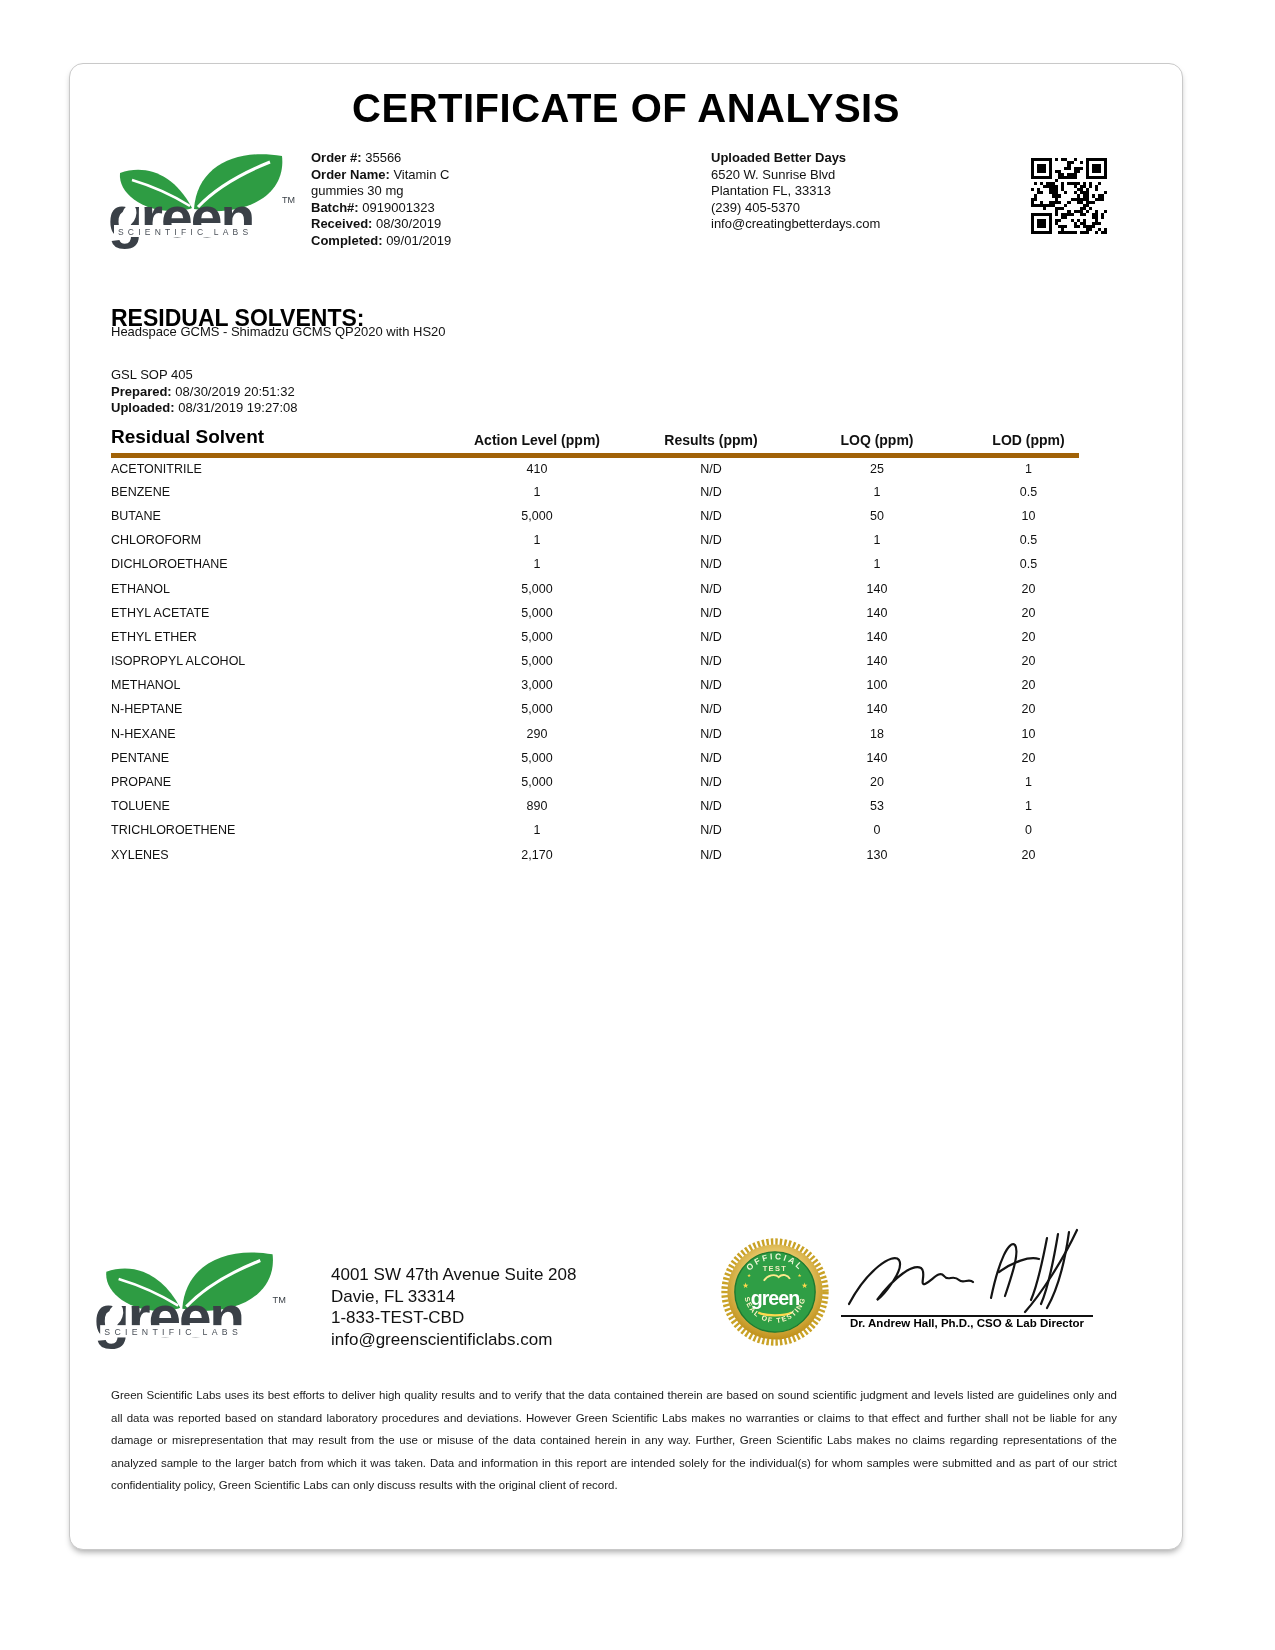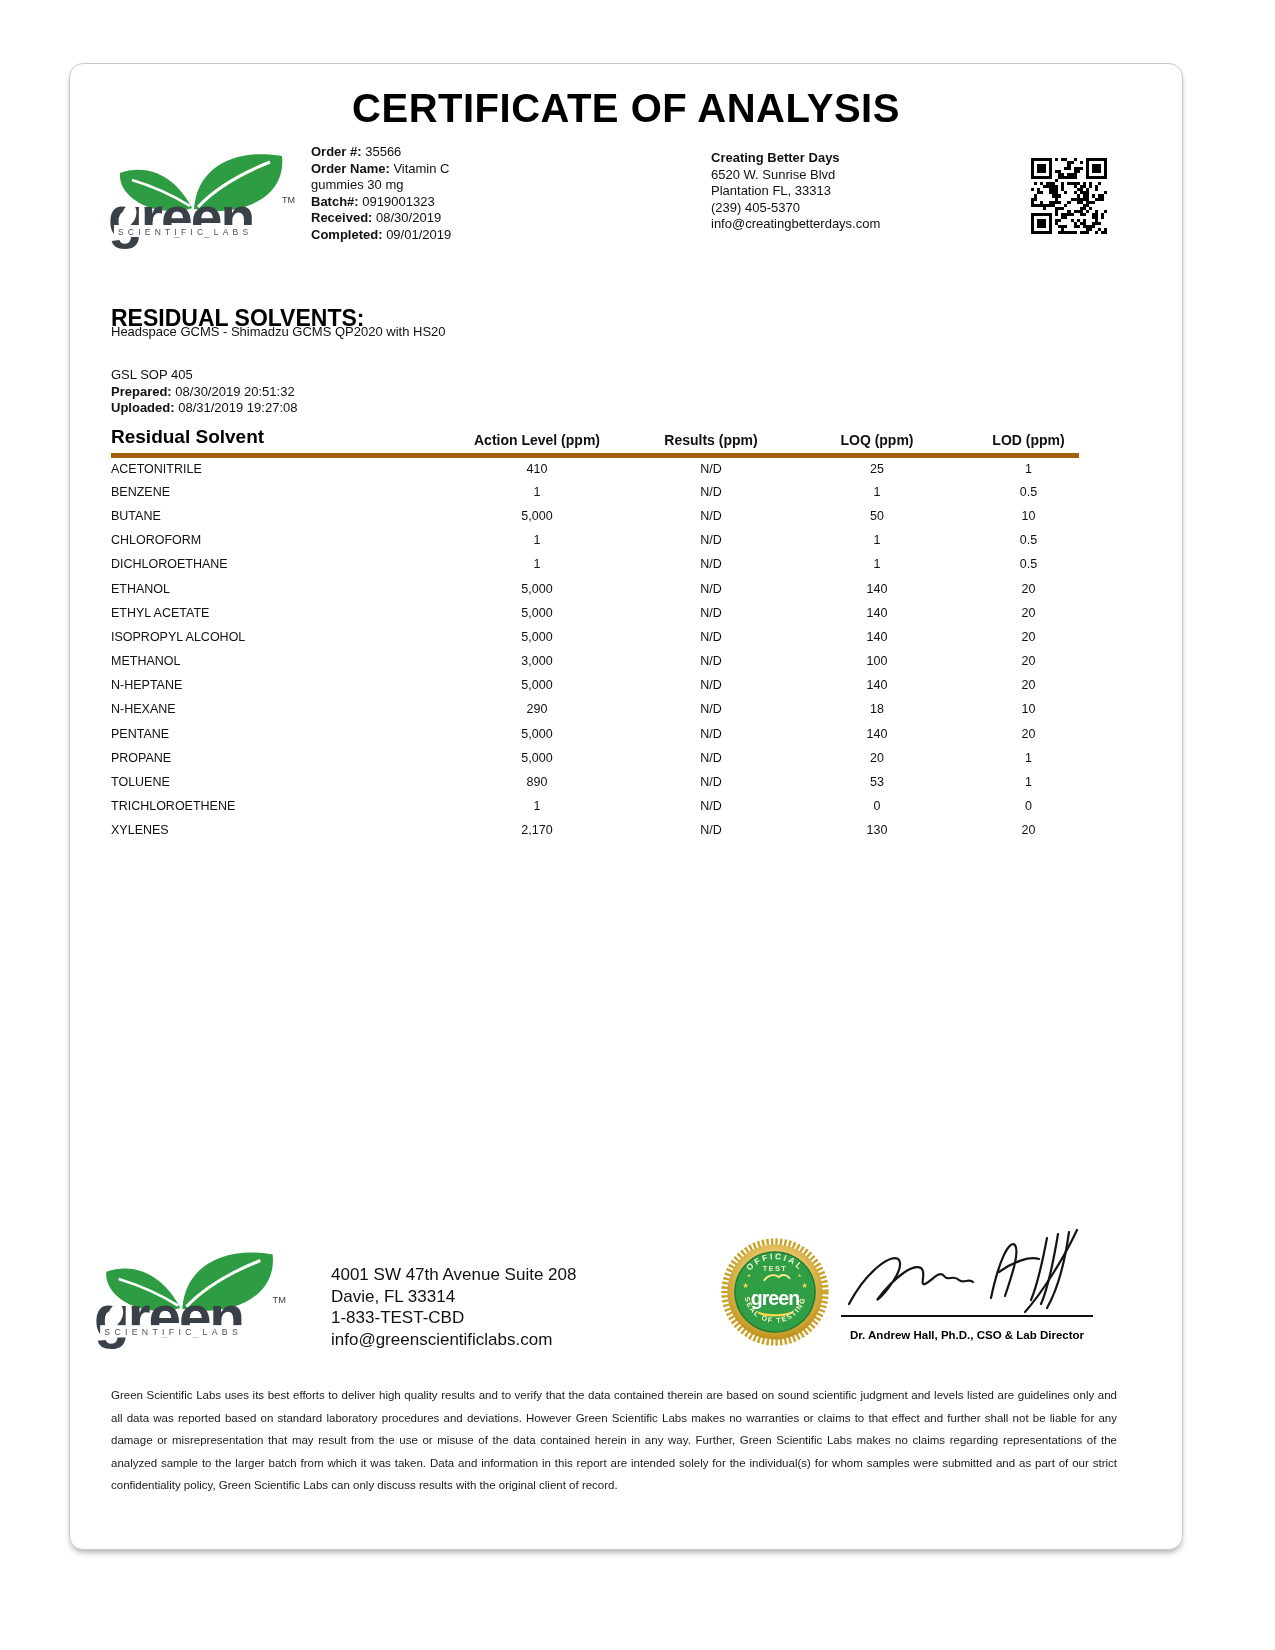--- a/index.html
+++ b/index.html
@@ -14,21 +14,21 @@
     background: #fff; border: 1px solid #c9c9c9; border-radius: 14px;
     box-shadow: 0 4px 6px -2px rgba(0,0,0,0.35);
   }
   .abs { position: absolute; }
   .doc-title {
     left: 0; right: 0; top: 22px; text-align: center;
     font-size: 40px; font-weight: bold; letter-spacing: 0.5px; color: #000;
   }
   
   .logo-box { left: 38px; top: 84px; width: 190px; height: 105px; }
-  .order-block { left: 241px; top: 80px; width: 158px; font-size: 13px; line-height: 16.5px; }
+  .order-block { left: 241px; top: 86px; width: 158px; font-size: 13px; line-height: 16.5px; }
   .client-block { left: 641px; top: 86px; width: 240px; font-size: 13px; line-height: 16.5px; }
   .qr-box { left: 961px; top: 94px; width: 76px; height: 76px; }
   .info-line b { font-weight: bold; }
   
   .section-heading { left: 41px; top: 220px; font-size: 23px; font-weight: bold; color: #000; margin-top: 21px; }
   .method-line { left: 41px; top: 260px; font-size: 13px; }
   .sop-block { left: 41px; top: 303px; font-size: 13px; line-height: 16.5px; }
   
   .solvent-table { left: 41px; top: 362px; width: 968px; border-collapse: collapse; table-layout: fixed; }
   .solvent-table th { vertical-align: bottom; border-bottom: 5px solid #a16207; padding: 0 0 5px 0; }
@@ -36,21 +36,21 @@
   .solvent-table th.col { font-size: 14px; font-weight: bold; text-align: center; }
   .solvent-table td { font-size: 12.5px; height: 24.2px; padding: 0; text-align: center; color: #111; }
   .solvent-table td:first-child { text-align: left; }
   
   .footer-logo-box { left: 24px; top: 1182px; width: 195px; height: 108px; }
   .footer-address { left: 241px; top: 1200px; width: 280px; font-size: 17px; line-height: 21.5px; margin-left: 20px; }
   .seal-box { left: 649px; top: 1172px; width: 112px; height: 112px; }
   .sig-box { left: 771px; top: 1162px; width: 256px; }
   .sig-svg { width: 256px; height: 88px; display: block; }
   .sig-line { border-top: 2.5px solid #111; width: 252px; margin-top: 1px; }
-  .sig-caption { font-size: 11.5px; font-weight: bold; text-align: center; width: 252px; padding-top: 12px; color: #000; }
+  .sig-caption { font-size: 11.5px; font-weight: bold; text-align: center; width: 252px; padding-top: 0; color: #000; }
   .disclaimer {
     left: 41px; top: 1320px; width: 1006px;
     font-size: 11.5px; line-height: 22.6px; text-align: justify; color: #1a1a1a;
   }
 </style>
 </head>
 <body>
 
 <div class="card">
 
@@ -72,21 +72,21 @@
 
   <div class="abs order-block">
     <div class="info-line"><b>Order #:</b> <span>35566</span></div>
     <div class="info-line"><b>Order Name:</b> <span>Vitamin C gummies 30 mg</span></div>
     <div class="info-line"><b>Batch#:</b> <span>0919001323</span></div>
     <div class="info-line"><b>Received:</b> <span>08/30/2019</span></div>
     <div class="info-line"><b>Completed:</b> <span>09/01/2019</span></div>
   </div>
 
   <div class="abs client-block">
-    <div class="info-line"><b>Creating Better Days</b></div>
+    <div class="info-line"><b>Uploaded Better Days</b></div>
     <div class="info-line">6520 W. Sunrise Blvd</div>
     <div class="info-line">Plantation FL, 33313</div>
     <div class="info-line">(239) 405-5370</div>
     <div class="info-line">info@creatingbetterdays.com</div>
   </div>
 
   <div class="abs qr-box">
     <svg id="qr-svg" width="76" height="76" viewBox="0 0 25 25" shape-rendering="crispEdges">
         <rect x="0" y="0" width="25" height="25" fill="#fff"></rect>
         <rect x="8" y="0" width="1" height="1" fill="#000"></rect>
@@ -358,20 +358,27 @@
           <td>20</td>
         </tr>
         <tr>
           <td>ETHYL ACETATE</td>
           <td>5,000</td>
           <td>N/D</td>
           <td>140</td>
           <td>20</td>
         </tr>
         <tr>
+          <td>ETHYL ETHER</td>
+          <td>5,000</td>
+          <td>N/D</td>
+          <td>140</td>
+          <td>20</td>
+        </tr>
+        <tr>
           <td>ISOPROPYL ALCOHOL</td>
           <td>5,000</td>
           <td>N/D</td>
           <td>140</td>
           <td>20</td>
         </tr>
         <tr>
           <td>METHANOL</td>
           <td>3,000</td>
           <td>N/D</td>

